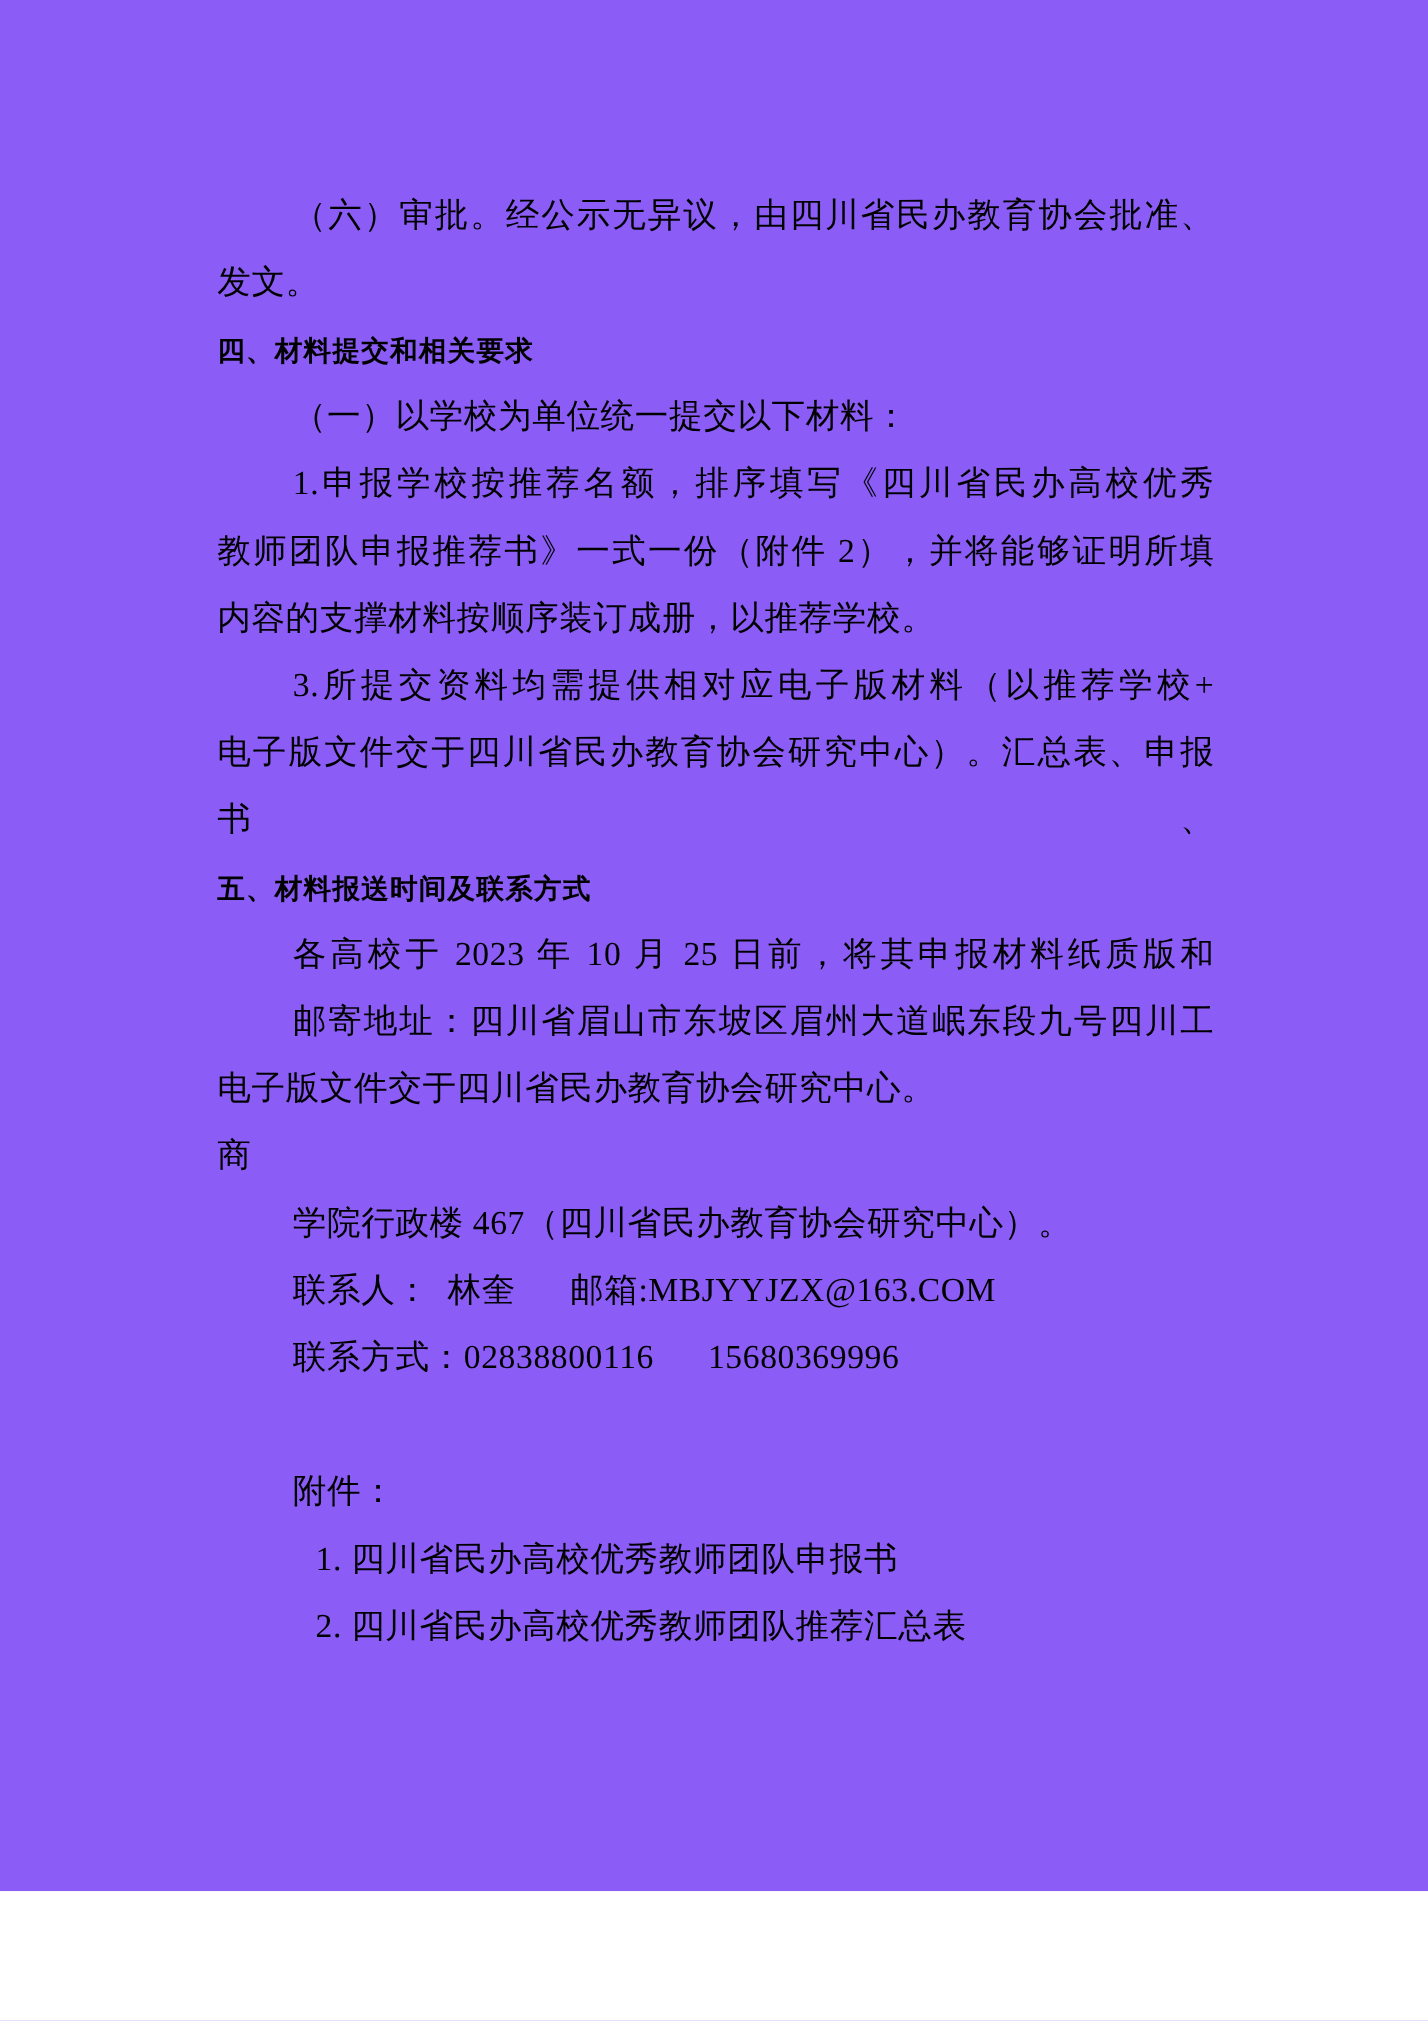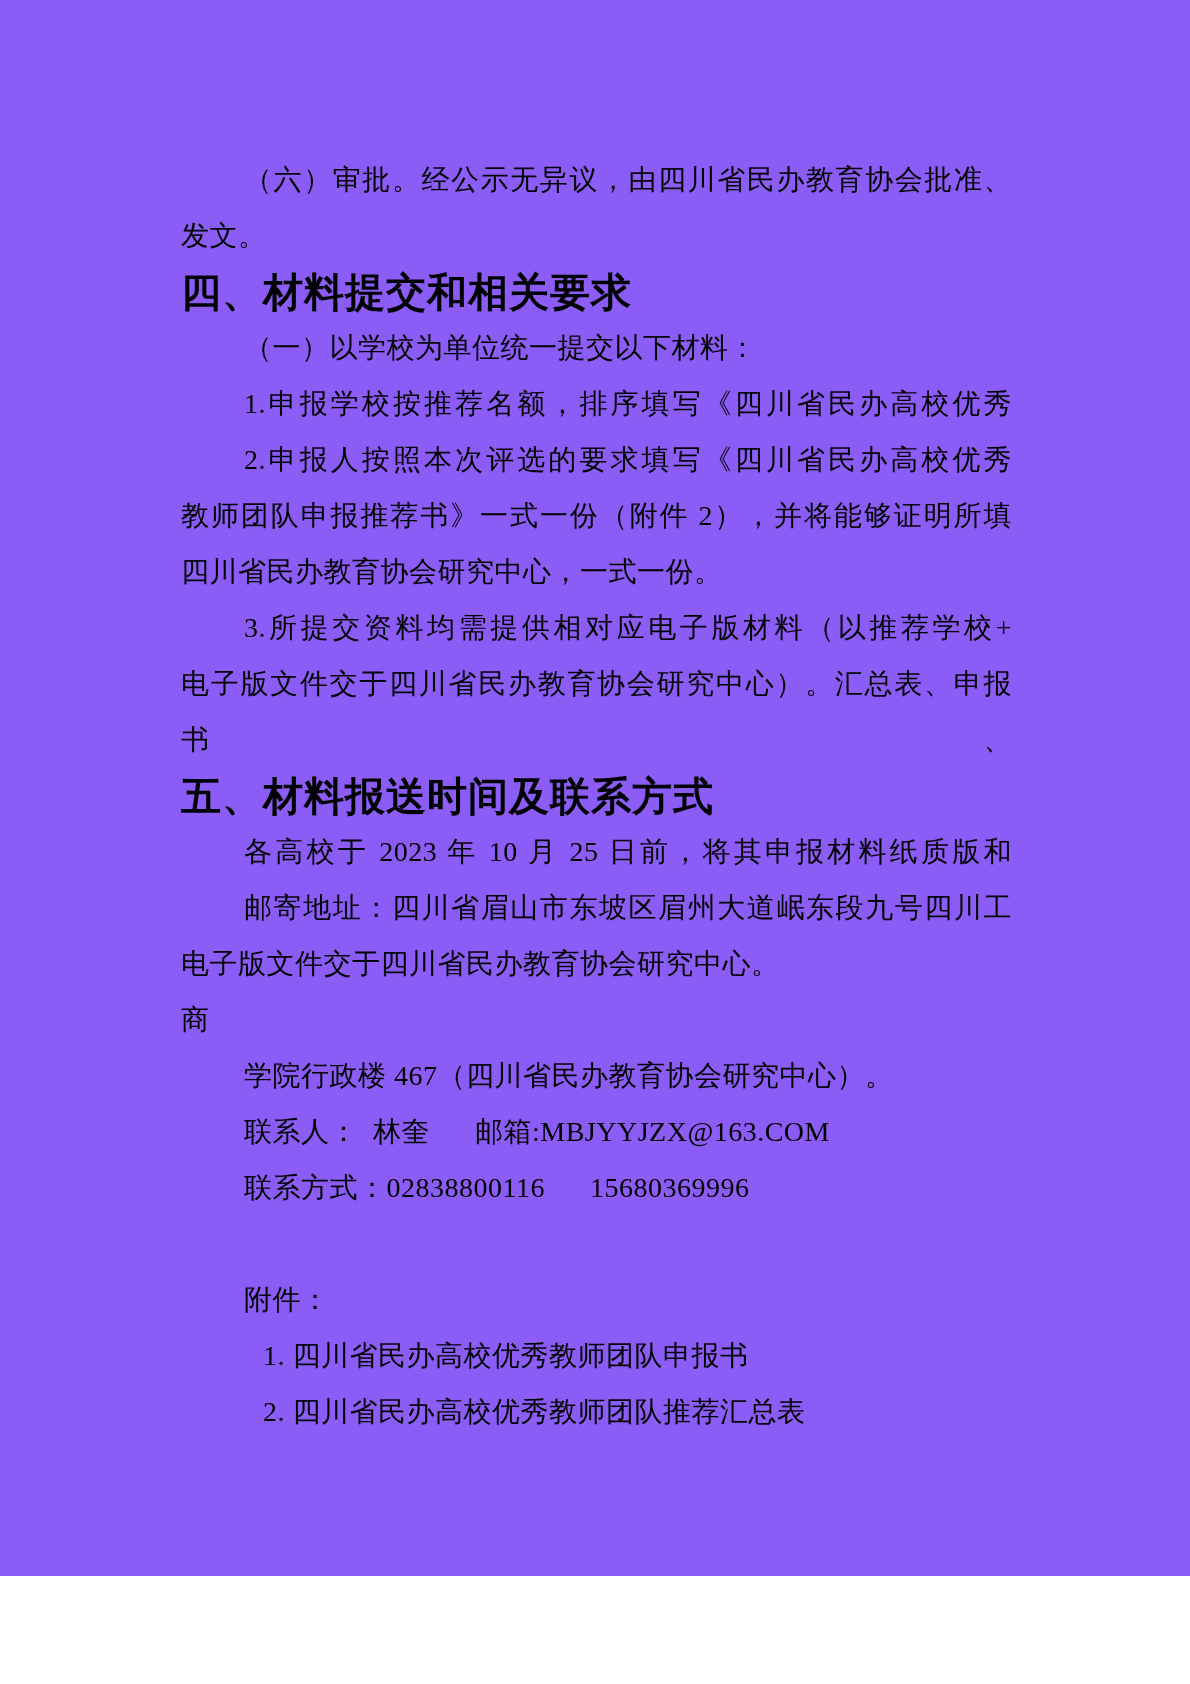--- a/index.html
+++ b/index.html
@@ -33,44 +33,43 @@
   
   .ind-att { padding-left: 82px; }
   
   .fill {
     text-align: justify;
     text-align-last: justify;
   }
   .heading {
     font-family: "Liberation Sans", sans-serif;
     font-weight: bold;
-    font-size: 40px;
+    font-size: 23px;
     letter-spacing: 1px;
   }
   
   .gap { margin-top: 56px; }
 </style>
 </head>
 <body>
 
 <div class="page">
   <div class="content">
 
     <div class="line ind2 fill">（六）审批。经公示无异议，由四川省民办教育协会批准、</div>
     <div class="line">发文。</div>
 
     <div class="line heading">四、材料提交和相关要求</div>
 
     <div class="line ind2">（一）以学校为单位统一提交以下材料：</div>
 
     <div class="line ind2 fill">1.申报学校按推荐名额，排序填写《四川省民办高校优秀</div>
 
-    <div class="line ind2 fill">2.申报人按照本次评选的要求填写《四川省民办高校优秀</div>
     <div class="line fill">教师团队申报推荐书》一式一份（附件 2），并将能够证明所填</div>
-    <div class="line">四川省民办教育协会研究中心，一式一份。</div>
+    <div class="line">内容的支撑材料按顺序装订成册，以推荐学校。</div>
 
     <div class="line ind2 fill">3.所提交资料均需提供相对应电子版材料（以推荐学校+</div>
     <div class="line fill">电子版文件交于四川省民办教育协会研究中心）。汇总表、申报书、</div>
 
     <div class="line heading">五、材料报送时间及联系方式</div>
 
     <div class="line ind2 fill">各高校于 2023 年 10 月 25 日前，将其申报材料纸质版和</div>
     <div class="line ind2 fill">邮寄地址：四川省眉山市东坡区眉州大道岷东段九号四川工</div>
 
     <div class="line">电子版文件交于四川省民办教育协会研究中心。</div>

